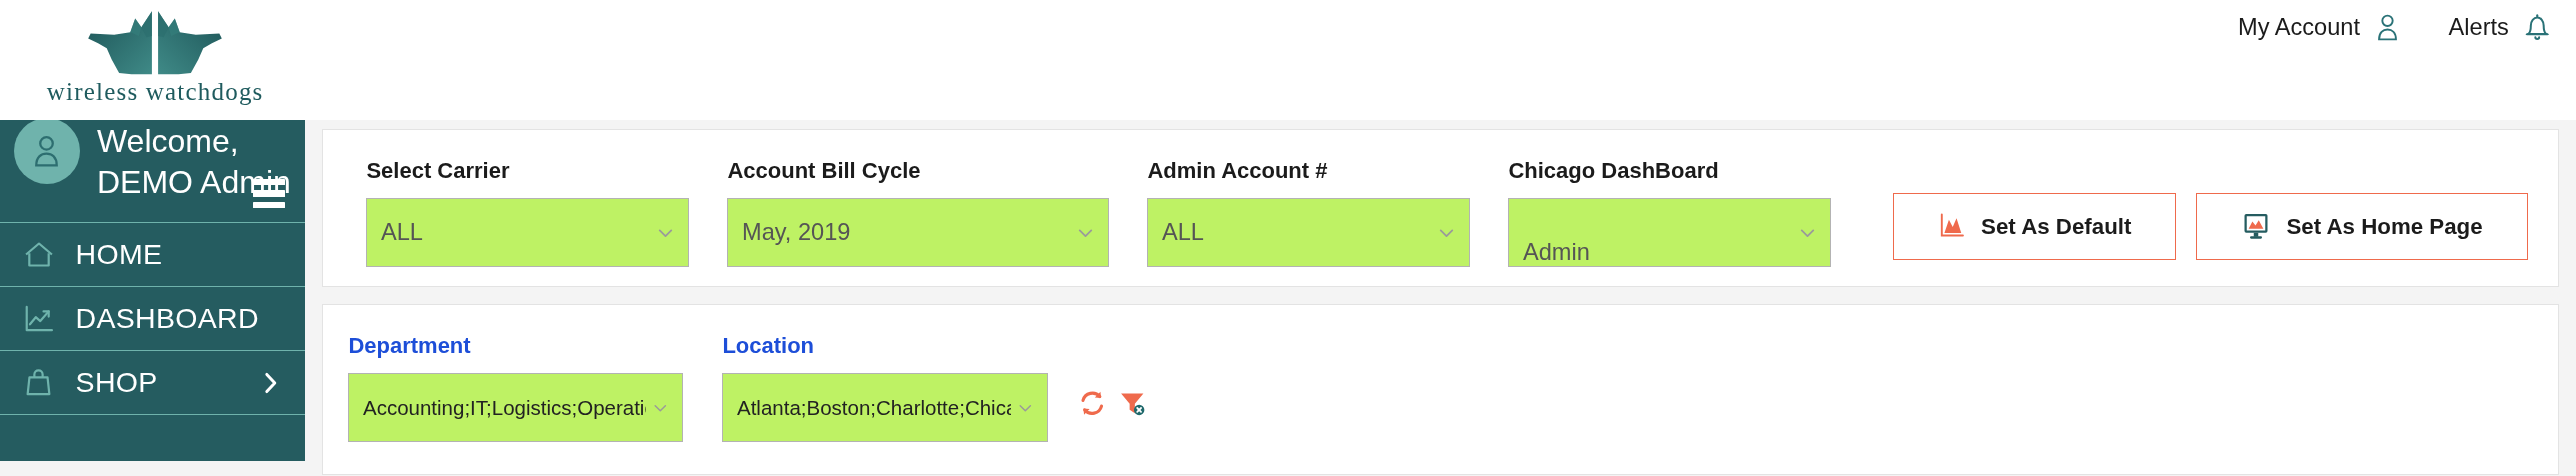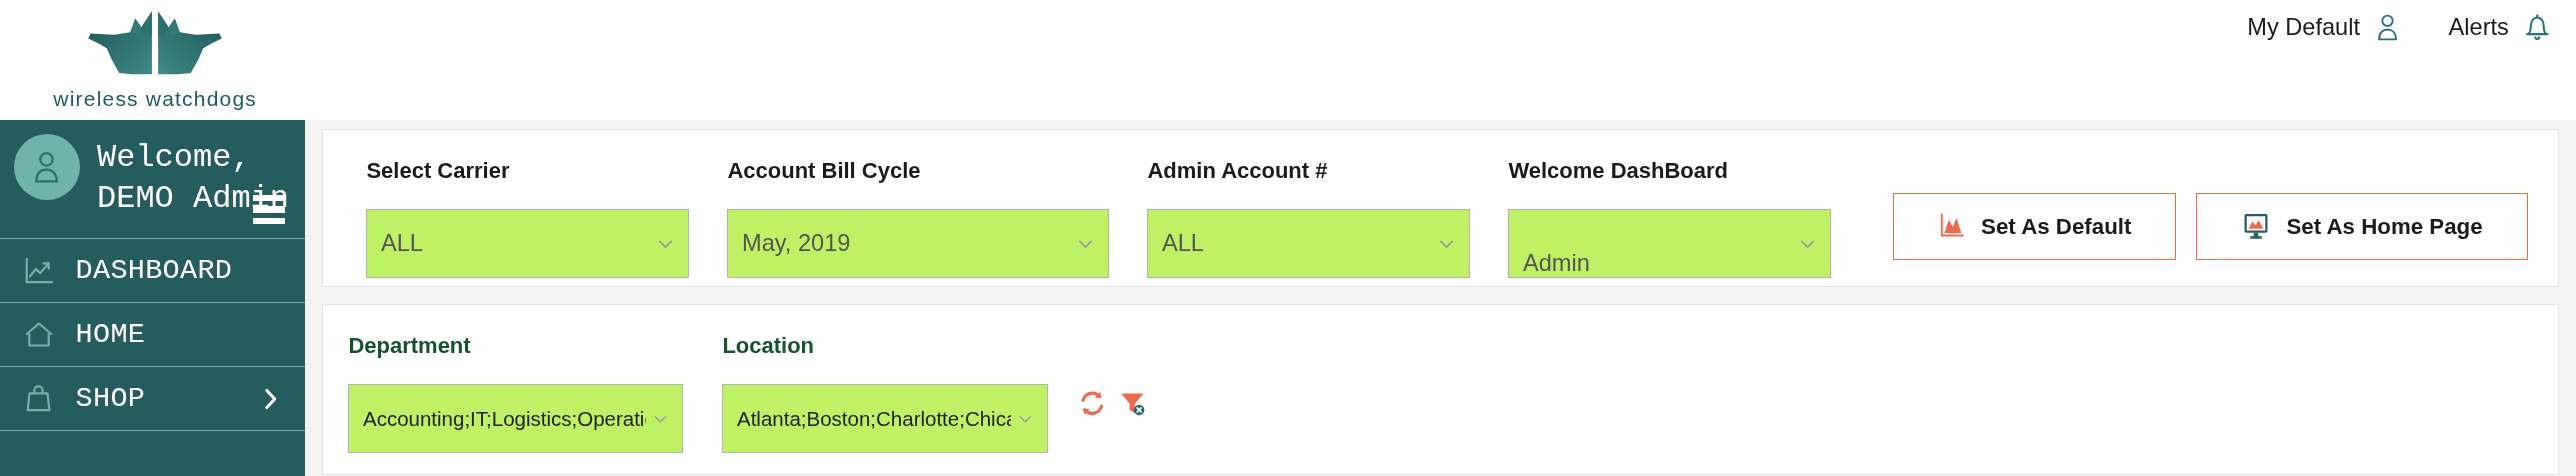--- a/index.html
+++ b/index.html
@@ -26,26 +26,26 @@
     top: 5px; left: 6.2px;
     width: 298px;
     height: 112px;
     display: flex;
     flex-direction: column;
     align-items: center;
     justify-content: flex-start;
   }
   .logo-mark { width: 186px; height: 73px; display:block; }
   .logo-word {
-    font-family: Liberation Sans, sans-serif;
-    font-size: 21px;
+    font-family: Liberation Serif, serif;
+    font-size: 25px;
     letter-spacing: 1.2px;
     color: #1f5b5e;
     font-weight: 400;
-    margin-top: 9px;
+    margin-top: 0;
     white-space: nowrap;
   }
 
   .header-right {
     position: absolute;
     top: 8.7px;
     right: 25px;
     display: flex;
     align-items: center;
     gap: 16px;
@@ -57,26 +57,25 @@
     color: #1b1b1b;
     font-family: "Liberation Sans", sans-serif;
     font-weight: 400;
     white-space: nowrap;
   }
   .hr-icon { display:flex; align-items:center; }
 
   
   .sidebar {
     position: absolute;
-    top: 120px; left: 0;
+    top: 104px; left: 0;
     width: 305px;
     height: 357px;
     background: #255c60;
     z-index: 4;
-    font-family: Liberation Mono, monospace;
   }
   .side-welcome {
     position: relative;
     height: 118px;
     padding: 13.6px 0 0 13.6px;
     display: flex;
     align-items: flex-start;
     gap: 17.4px;
   }
   .avatar {
@@ -159,29 +158,29 @@
   .card-sub     { height: 171px; position: relative; margin-top: 17px; }
 
   .filter-row {
     position: absolute;
     top: 28.5px;
     left: 43px;
     right: 30px;
     display: flex;
     align-items: flex-start;
   }
-  .filter-field { display: flex; flex-direction: column; gap: 11px; }
+  .filter-field { display: flex; flex-direction: column; }
   .filter-label {
     font-size: 22px;
     font-weight: bold;
     color: #1b1b1b;
     margin-bottom: 14.3px;
     white-space: nowrap;
   }
-  .filter-label.teal { color: #14532d; }
+  .filter-label.teal { color: #1d4ed8; }
 
   .select-box {
     position: relative;
     border: 0.6px solid #b3b3b3;
     background: #bef264;
     height: 69px;
     display: flex;
     align-items: center;
     padding: 0 36px 0 13.6px;
     cursor: pointer;
@@ -274,21 +273,21 @@
 
       <path d="M155 112 L155 10 L172 36 L182 22 L190 44 L216 48 L254 46 L258 54 L242 62 L228 70 L220 88 L208 110 L188 112 Z" fill="url(#dg2)"></path>
       <path d="M155 10 L172 36 L164 52 L155 50 Z" fill="#2c6f6f" opacity="0.75"></path>
       <path d="M182 22 L190 44 L176 50 L172 36 Z" fill="#35807d" opacity="0.6"></path>
     </svg>
     <div class="logo-word">wireless watchdogs</div>
   </div>
 
   <div class="header-right">
     <div class="hr-group">
-      <span class="hr-label">My Default</span>
+      <span class="hr-label">My Account</span>
       <span class="hr-icon">
         <svg width="27" height="30" viewBox="0 0 24 26" fill="none" stroke="#2a7277" stroke-width="1.7">
           <circle cx="12" cy="7.5" r="4.6"></circle>
           <path d="M4.5 24 C4.5 17.8 8 15.2 12 15.2 C16 15.2 19.5 17.8 19.5 24 Z"></path>
         </svg>
       </span>
     </div>
     <div class="hr-group" style="margin-left:32px">
       <span class="hr-label">Alerts</span>
       <span class="hr-icon">
@@ -318,37 +317,37 @@
     </div>
     <div class="hamburger">
       <span></span>
         <span></span>
         <span></span>
     </div>
   </div>
 
   <div class="nav-item">
     <span class="nav-icon">
+      <svg width="34" height="31" viewBox="0 0 26 24" fill="none" stroke="#6fb3ac" stroke-width="1.7" stroke-linejoin="round">
+        <path d="M3 12 L13 3.5 L23 12"></path>
+        <path d="M5.5 11 L5.5 20.5 L20.5 20.5 L20.5 11"></path>
+      </svg>
+    </span>
+    <span class="nav-label">HOME</span>
+  </div>
+
+  <div class="nav-item">
+    <span class="nav-icon">
       <svg width="34" height="31" viewBox="0 0 26 24" fill="none" stroke="#6fb3ac" stroke-width="1.7" stroke-linejoin="round" stroke-linecap="round">
         <path d="M3.5 3 L3.5 21 L23 21"></path>
         <path d="M6 16.5 L10.5 11 L14 14 L20.5 6.5"></path>
         <path d="M16.5 6.5 L20.5 6.5 L20.5 10.5"></path>
       </svg>
     </span>
     <span class="nav-label">DASHBOARD</span>
-  </div>
-
-  <div class="nav-item">
-    <span class="nav-icon">
-      <svg width="34" height="31" viewBox="0 0 26 24" fill="none" stroke="#6fb3ac" stroke-width="1.7" stroke-linejoin="round">
-        <path d="M3 12 L13 3.5 L23 12"></path>
-        <path d="M5.5 11 L5.5 20.5 L20.5 20.5 L20.5 11"></path>
-      </svg>
-    </span>
-    <span class="nav-label">HOME</span>
   </div>
 
   <div class="nav-item">
     <span class="nav-icon">
       <svg width="31" height="31" viewBox="0 0 24 24" fill="none" stroke="#6fb3ac" stroke-width="1.7" stroke-linejoin="round">
         <path d="M5 8 L19 8 L20.4 21 L3.6 21 Z"></path>
         <path d="M8.8 8 L8.8 5.8 C8.8 3.9 10.2 2.6 12 2.6 C13.8 2.6 15.2 3.9 15.2 5.8 L15.2 8"></path>
       </svg>
     </span>
     <span class="nav-label">SHOP</span>
@@ -403,21 +402,21 @@
             <svg width="21" height="21" viewBox="0 0 20 20" fill="none" stroke="#9a9a9a" stroke-width="1.7" stroke-linecap="round" stroke-linejoin="round">
                 <path d="M4.5 7.5 L10 13 L15.5 7.5"></path>
               </svg>
           </span>
         </div>
       </div>
 
       <div class="gap-a"></div>
 
       <div class="filter-field">
-        <span class="filter-label">Welcome DashBoard</span>
+        <span class="filter-label">Chicago DashBoard</span>
         <div class="select-box w-dash">
           <span class="select-value">Admin</span>
           <span class="select-caret">
             <svg width="21" height="21" viewBox="0 0 20 20" fill="none" stroke="#9a9a9a" stroke-width="1.7" stroke-linecap="round" stroke-linejoin="round">
                 <path d="M4.5 7.5 L10 13 L15.5 7.5"></path>
               </svg>
           </span>
         </div>
       </div>
 

